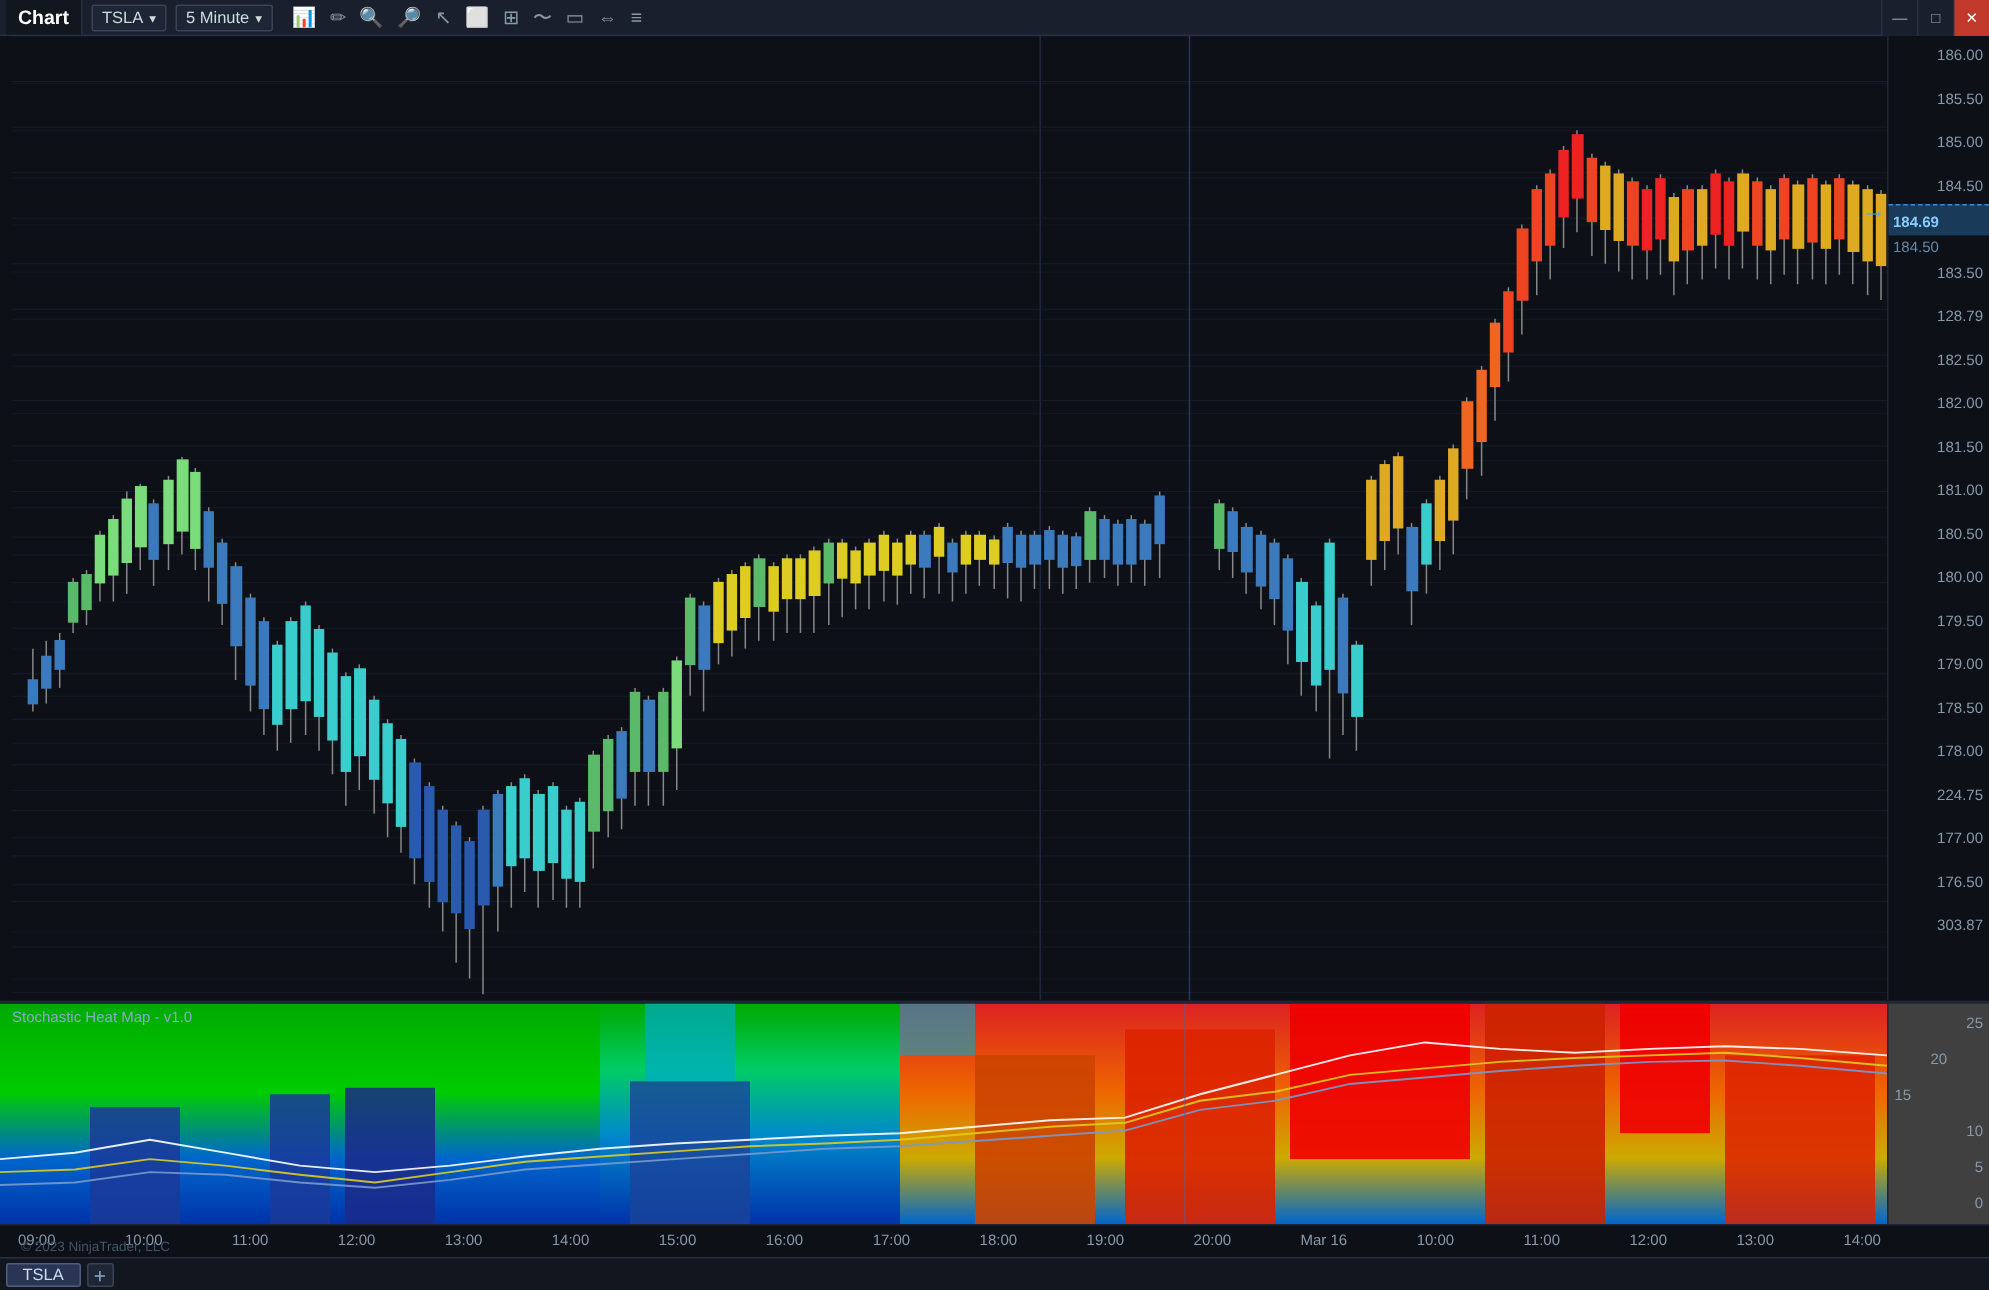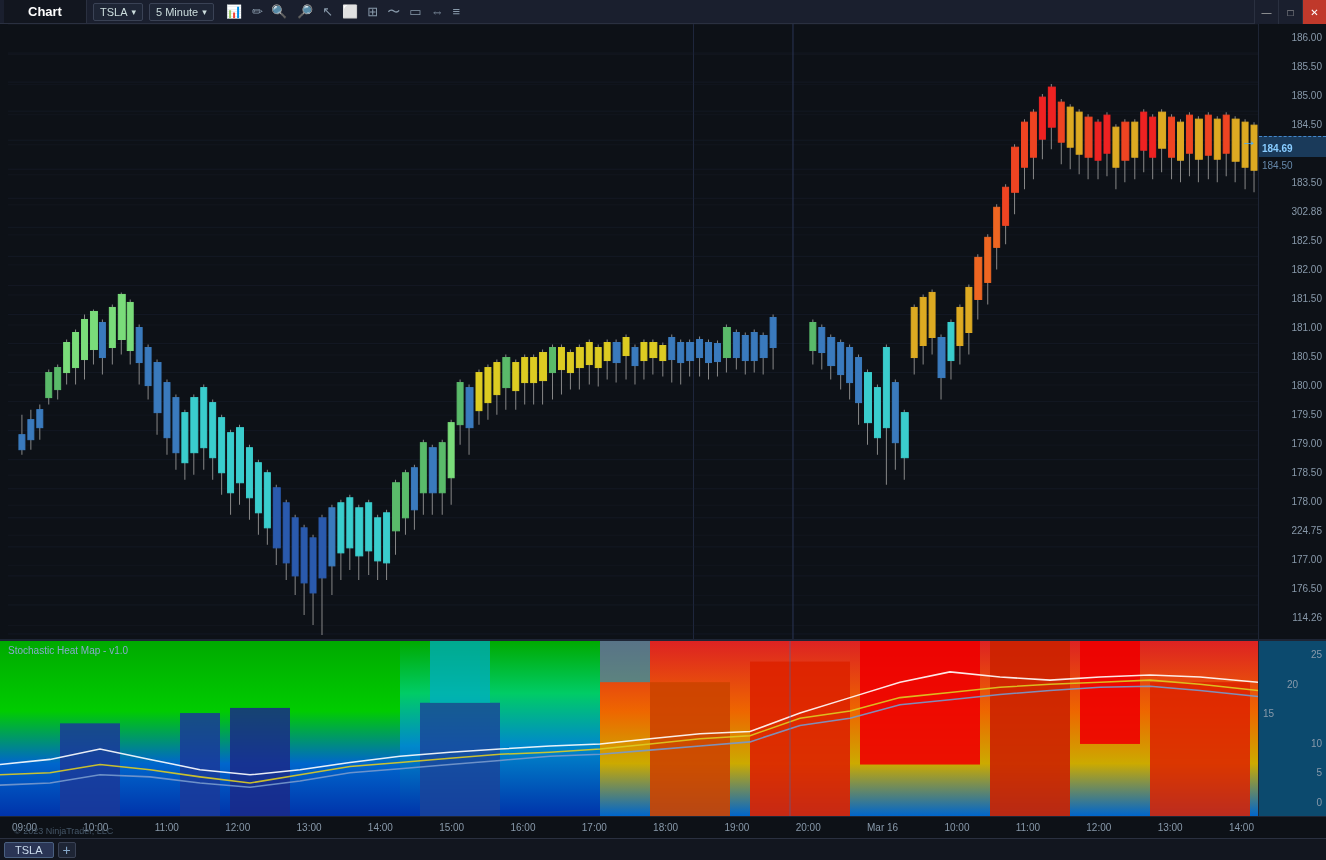--- a/index.html
+++ b/index.html
@@ -8,21 +8,21 @@
     
     #titlebar {
       display: flex; align-items: center;
       background: #1a1f2e; height: 24px;
       border-bottom: 1px solid #2a3040;
       padding: 0 4px; gap: 6px;
       position: relative;
     }
     #titlebar .title {
       color: #fff; font-size: 13px; font-weight: bold;
-      padding: 0 24px; background: #12161f;
+      padding: 0 8px; background: #12161f;
       height: 100%; display: flex; align-items: center;
       border-right: 1px solid #2a3040;
     }
     .dropdown-btn {
       background: #1e2535; border: 1px solid #3a4255;
       color: #cdd; font-size: 11px; height: 18px;
       padding: 0 6px; cursor: pointer; display: flex; align-items: center; gap: 4px;
       border-radius: 2px;
     }
     .dropdown-btn::after { content: '▾'; font-size: 9px; }
@@ -82,33 +82,33 @@
     .vert-divider {
       position: absolute;
       top: 0; bottom: 0;
       width: 1px;
       background: #2a3555;
       opacity: 0.6;
     }
 
     
     #indicator-panel {
-      height: 176px;
+      height: 148px;
       position: relative;
       background: #0d1117;
       border-top: 1px solid #1e2535;
     }
     #indicator-label {
       position: absolute; top: 4px; left: 8px;
       color: #88aacc; font-size: 10px; z-index: 10;
     }
     #indicator-right-axis {
       position: absolute; right: 0; top: 0;
       width: 68px; height: 100%;
-      background: #0c4a6e;
+      background: #404040;
       border-left: 1px solid #1e2535;
       display: flex; flex-direction: column;
       justify-content: space-between;
       padding: 8px 4px;
     }
 
     
     #time-axis {
       height: 22px;
       background: #0d1117;
@@ -636,35 +636,35 @@
       </div>
 
       <div style="position:absolute; top: 108px; left: -18px; color: #4af; font-size: 16px;">→</div>
 
       <div style="position:absolute; top: 8px; right: 4px; color: #8899aa; font-size: 10px;">186.00</div>
       <div style="position:absolute; top: 37px; right: 4px; color: #8899aa; font-size: 10px;">185.50</div>
       <div style="position:absolute; top: 66px; right: 4px; color: #8899aa; font-size: 10px;">185.00</div>
       <div style="position:absolute; top: 95px; right: 4px; color: #8899aa; font-size: 10px;">184.50</div>
       <div style="position:absolute; top: 124px; right: 4px; color: #8899aa; font-size: 10px;">184.00</div>
       <div style="position:absolute; top: 153px; right: 4px; color: #8899aa; font-size: 10px; text-align: center;">183.50</div>
-      <div style="position:absolute; top: 182px; right: 4px; color: #8899aa; font-size: 10px;">302.88</div>
+      <div style="position:absolute; top: 182px; right: 4px; color: #8899aa; font-size: 10px;">128.79</div>
       <div style="position:absolute; top: 211px; right: 4px; color: #8899aa; font-size: 10px;">182.50</div>
       <div style="position:absolute; top: 240px; right: 4px; color: #8899aa; font-size: 10px;">182.00</div>
       <div style="position:absolute; top: 269px; right: 4px; color: #8899aa; font-size: 10px;">181.50</div>
       <div style="position:absolute; top: 298px; right: 4px; color: #8899aa; font-size: 10px;">181.00</div>
       <div style="position:absolute; top: 327px; right: 4px; color: #8899aa; font-size: 10px;">180.50</div>
       <div style="position:absolute; top: 356px; right: 4px; color: #8899aa; font-size: 10px;">180.00</div>
       <div style="position:absolute; top: 385px; right: 4px; color: #8899aa; font-size: 10px;">179.50</div>
       <div style="position:absolute; top: 414px; right: 4px; color: #8899aa; font-size: 10px; text-align: center;">179.00</div>
       <div style="position:absolute; top: 443px; right: 4px; color: #8899aa; font-size: 10px;">178.50</div>
       <div style="position:absolute; top: 472px; right: 4px; color: #8899aa; font-size: 10px;">178.00</div>
       <div style="position:absolute; top: 501px; right: 4px; color: #8899aa; font-size: 10px;">224.75</div>
       <div style="position:absolute; top: 530px; right: 4px; color: #8899aa; font-size: 10px;">177.00</div>
       <div style="position:absolute; top: 559px; right: 4px; color: #8899aa; font-size: 10px;">176.50</div>
-      <div style="position:absolute; top: 588px; right: 4px; color: #8899aa; font-size: 10px;">114.26</div>
+      <div style="position:absolute; top: 588px; right: 4px; color: #8899aa; font-size: 10px;">303.87</div>
     </div>
   </div>
 
   <div id="indicator-panel">
     <div id="indicator-label">Stochastic Heat Map - v1.0</div>
 
     <svg id="heatmap-svg" viewBox="0 0 1258 170" preserveAspectRatio="none">
 
       <defs>
         <linearGradient id="heatGrad1" x1="0%" y1="0%" x2="0%" y2="100%">

